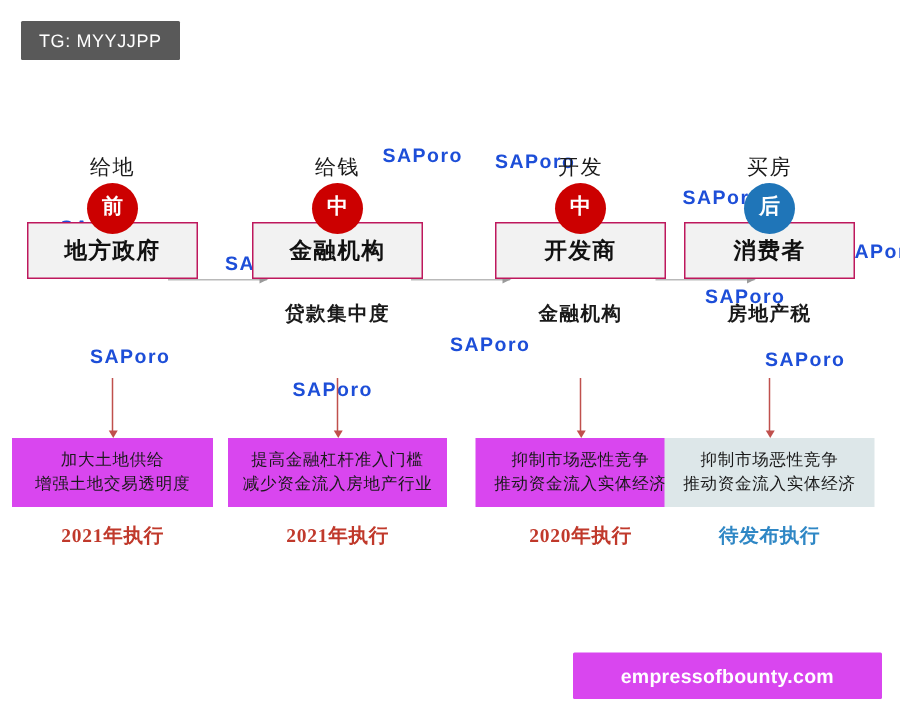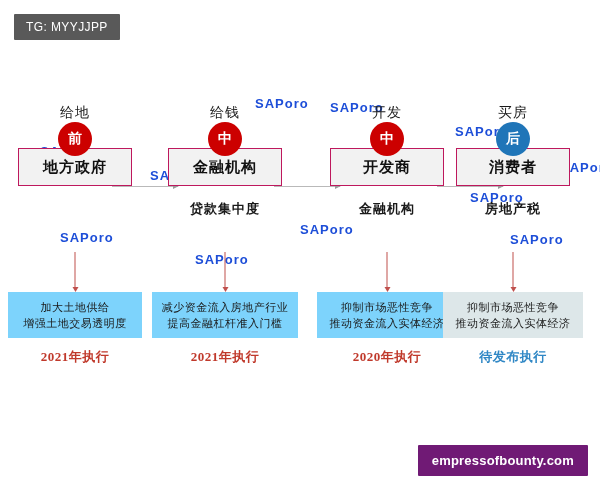--- a/index.html
+++ b/index.html
@@ -15,25 +15,25 @@
   .tag-top{
     position:absolute;left:14px;top:14px;
     background:#595959;color:#ffffff;
     font-family:"Liberation Sans","DejaVu Sans",sans-serif;
     font-size:12px;font-weight:normal;letter-spacing:.4px;
     padding:6px 12px;
     border-radius:1px;
     white-space:nowrap;
   }
   .tag-bottom{
-    position:absolute;right:12px;bottom:4px;
-    background:#701a75;color:#ffffff;
+    position:absolute;right:12px;bottom:14px;
+    background:#d946ef;color:#ffffff;
     font-family:"Liberation Sans","DejaVu Sans",sans-serif;
     font-size:13px;font-weight:bold;letter-spacing:.2px;
-    padding:8px 14px;
+    padding:8px 32px;
     border-radius:1px;
     white-space:nowrap;
   }
 
   
   .wm{
     position:absolute;
     color:#1d4ed8;
     font-family:"Liberation Sans","DejaVu Sans",sans-serif;
     font-size:13px;font-weight:bold;letter-spacing:1px;
@@ -103,21 +103,21 @@
     transform:translateX(-50%);
     width:134px;height:46px;
     display:flex;flex-direction:column;
     align-items:center;justify-content:center;
     font-size:11px;color:#1a1a1a;
     line-height:16px;
     letter-spacing:.5px;
     box-sizing:border-box;
     padding:0 3px;
   }
-  .detail.peach{background:#7dd3fc;}
+  .detail.peach{background:#d946ef;}
   .detail.ice{background:#dde7e9;}
 
   .year{
     position:absolute;top:244px;left:50%;
     transform:translateX(-50%);
     font-size:13px;font-weight:bold;
     letter-spacing:.5px;
     white-space:nowrap;
   }
   .year.red{color:#c0392b;}
@@ -181,22 +181,22 @@
     <div class="verb">给钱</div>
     <div class="badge-wrap">
       <div class="badge" style="background:#cc0000;">中</div>
     </div>
     <div class="node-box">
       <span>金融机构</span>
     </div>
     <div class="sub-label">贷款集中度</div>
     <div class="stem"></div>
     <div class="detail peach" style="width:146px;">
+      <div>提高金融杠杆准入门槛</div>
       <div>减少资金流入房地产行业</div>
-      <div>提高金融杠杆准入门槛</div>
     </div>
     <div class="year red">2021年执行</div>
   </div>
 
   <div class="col col-2">
     <div class="verb">开发</div>
     <div class="badge-wrap">
       <div class="badge" style="background:#cc0000;">中</div>
     </div>
     <div class="node-box">

